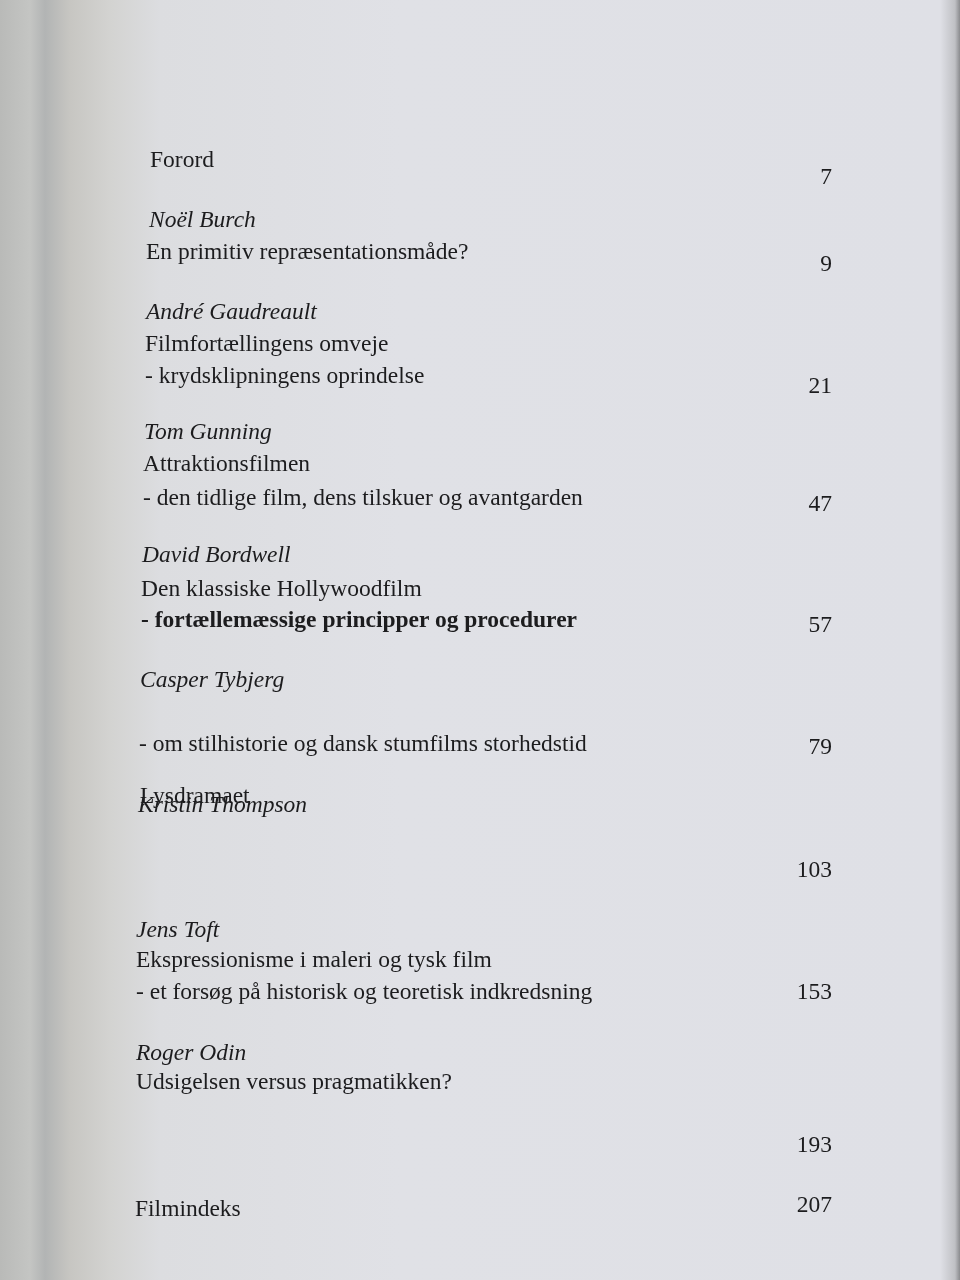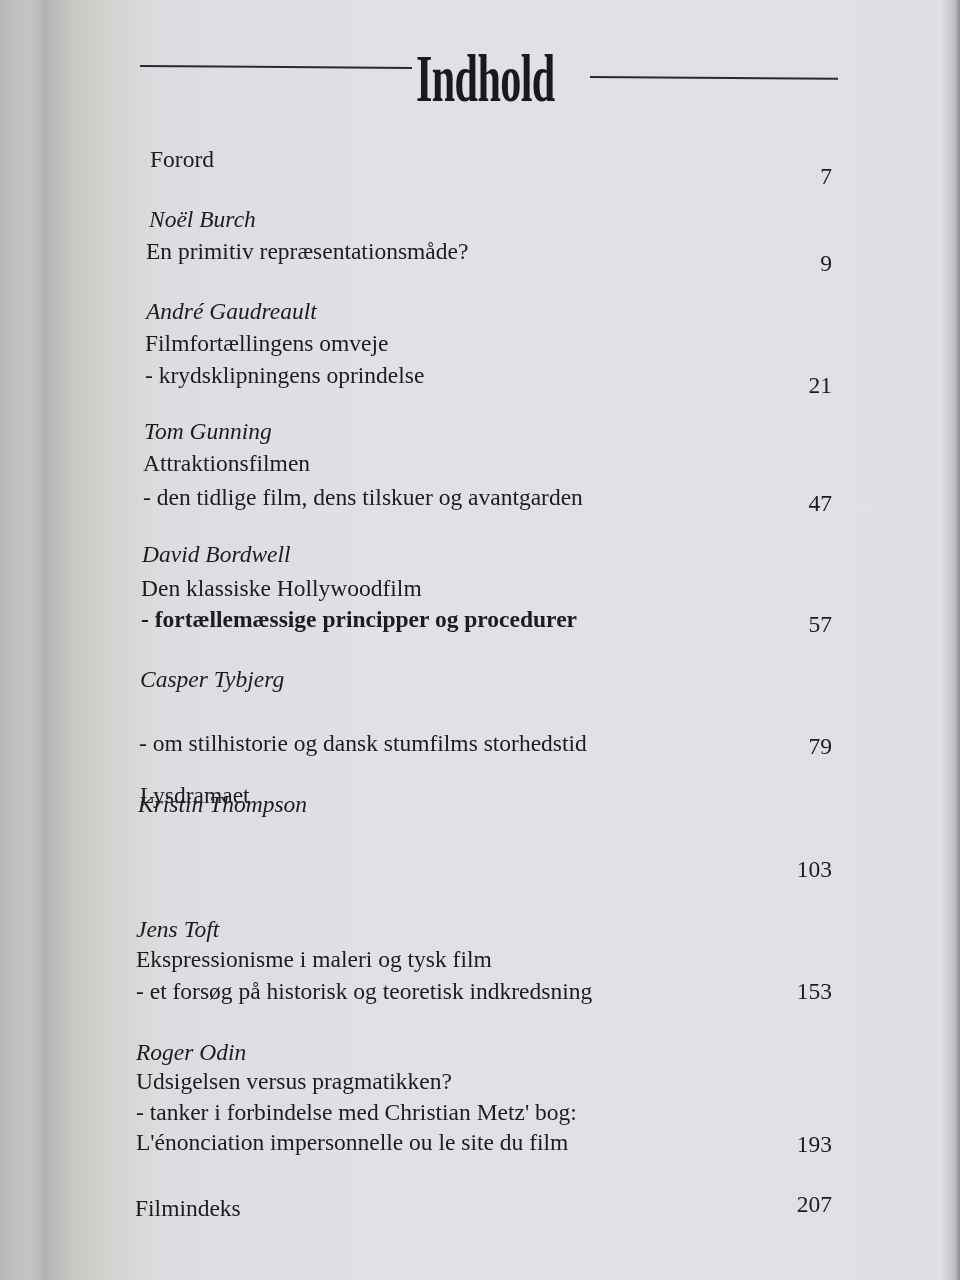--- a/index.html
+++ b/index.html
@@ -22,25 +22,20 @@
     color:#1a1a1e; line-height:1;
   }
   .line { position:absolute; font-size:23.5px; line-height:1; white-space:nowrap; }
   .author { font-style:italic; }
   .pg { position:absolute; font-size:23.5px; line-height:1; text-align:right; width:80px; }
 </style>
 </head>
 <body>
 
 <div class="page">
-  <div class="title-row">
-    <div class="rule left"></div>
-    <div class="title">Indhold</div>
-    <div class="rule right"></div>
-  </div>
 
   <div class="line" style="left:150px;top:148px;">Forord</div>
   <div class="pg" style="left:752px;top:165px;">7</div>
 
   <div class="line author" style="left:149px;top:208px;">Noël  Burch</div>
   <div class="line" style="left:146px;top:240px;">En primitiv repræsentationsmåde?</div>
   <div class="pg" style="left:752px;top:252px;">9</div>
 
   <div class="line author" style="left:146px;top:300px;">André Gaudreault</div>
   <div class="line" style="left:145px;top:332px;">Filmfortællingens omveje</div>
@@ -65,19 +60,17 @@
   <div class="line author" style="left:138px;top:793px;">Kristin Thompson</div>
   <div class="pg" style="left:752px;top:858px;">103</div>
 
   <div class="line author" style="left:136px;top:918px;">Jens Toft</div>
   <div class="line" style="left:136px;top:948px;">Ekspressionisme i maleri og tysk film</div>
   <div class="line" style="left:136px;top:980px;">- et forsøg på historisk og teoretisk indkredsning</div>
   <div class="pg" style="left:752px;top:980px;">153</div>
 
   <div class="line author" style="left:136px;top:1041px;">Roger Odin</div>
   <div class="line" style="left:136px;top:1070px;">Udsigelsen versus pragmatikken?</div>
-  <div class="line" style="left:136px;top:1101px;">- tanker i forbindelse med Christian Metz' bog:</div>
-  <div class="line" style="left:136px;top:1131px;">L'énonciation impersonnelle ou le site du film</div>
   <div class="pg" style="left:752px;top:1133px;">193</div>
 
   <div class="line" style="left:135px;top:1197px;">Filmindeks</div>
   <div class="pg" style="left:752px;top:1193px;">207</div>
 </div>
 
 </body></html>

